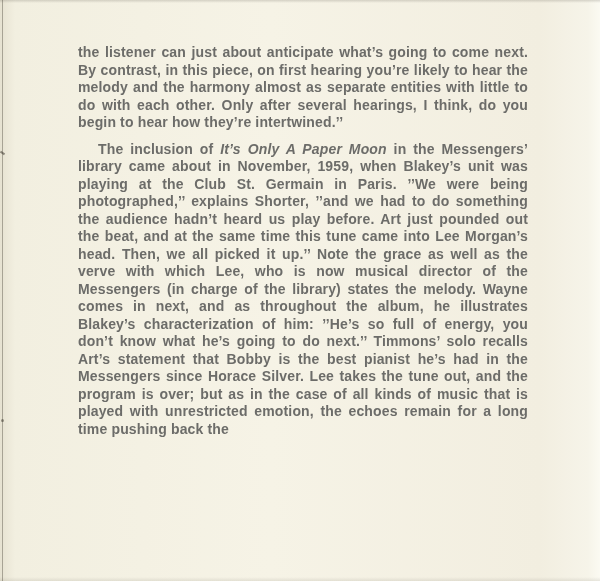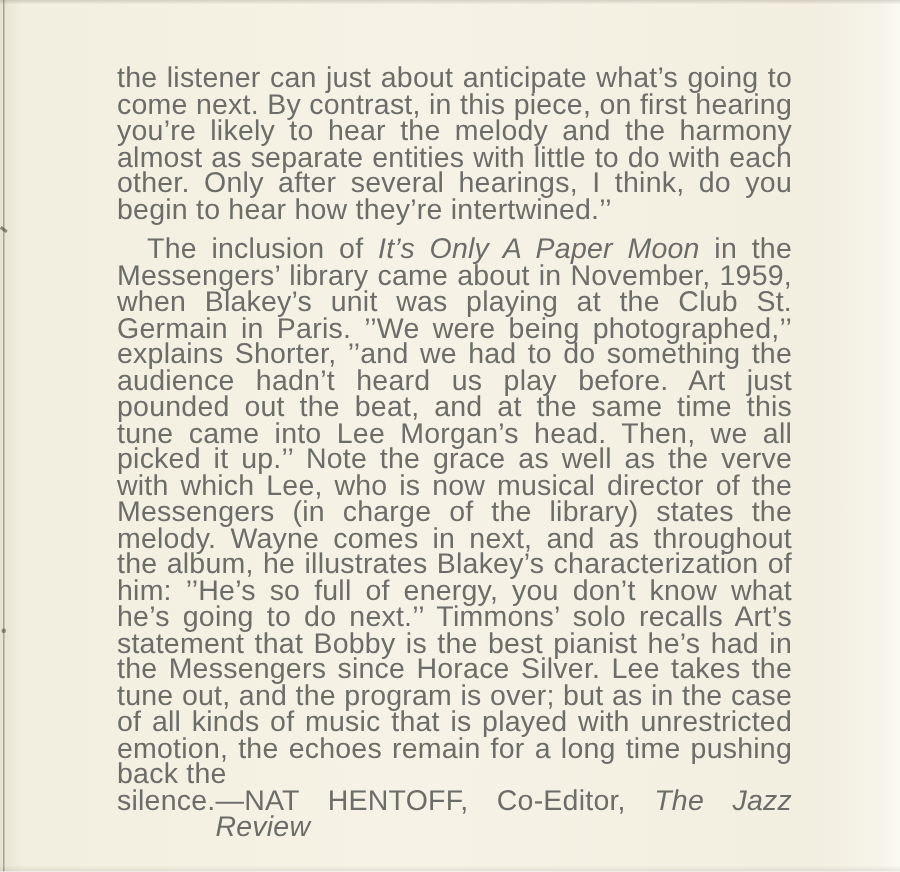--- a/index.html
+++ b/index.html
@@ -42,24 +42,25 @@
     height: 3px;
     border-radius: 50%;
     background: rgba(60, 55, 45, 0.50);
   }
   .text-block {
     position: absolute;
     left: 78px;
     top: 44px;
     width: 450px;
     color: #6c6c69;
-    font-size: 19px;
+    font-size: 14px;
     line-height: 17.5px;
     letter-spacing: 0.15px;
     text-align: justify;
+    font-weight: bold;
   }
   .para-1 {
     margin: 0 0 9px 0;
   }
   .para-2 {
     margin: 0;
     text-indent: 20px;
   }
   .closing-line {
     display: flex;
@@ -76,18 +77,14 @@
 <div class="page">
   <div class="edge-line-left"></div>
   <div class="speck-a"></div>
   <div class="speck-b"></div>
 
   <div class="text-block">
     <p class="para-1">the listener can just about anticipate what’s going to come next. By contrast, in this piece, on first hearing you’re likely to hear the melody and the harmony almost as separate entities with little to do with each other. Only after several hearings, I think, do you begin to hear how they’re intertwined.’’</p>
 
     <p class="para-2"><span>The inclusion of </span><span class="italic">It’s Only A Paper Moon</span><span> in the Messengers’ library came about in November, 1959, when Blakey’s unit was playing at the Club St. Germain in Paris. ’’We were being photographed,’’ explains Shorter, ’’and we had to do something the audience hadn’t heard us play before. Art just pounded out the beat, and at the same time this tune came into Lee Morgan’s head. Then, we all picked it up.’’ Note the grace as well as the verve with which Lee, who is now musical director of the Messengers (in charge of the library) states the melody. Wayne comes in next, and as throughout the album, he illustrates Blakey’s characterization of him: ’’He’s so full of energy, you don’t know what he’s going to do next.’’ Timmons’ solo recalls Art’s statement that Bobby is the best pianist he’s had in the Messengers since Horace Silver. Lee takes the tune out, and the program is over; but as in the case of all kinds of music that is played with unrestricted emotion, the echoes remain for a long time pushing back the</span></p>
 
-    <div class="closing-line">
-      <span>silence.</span>
-      <span><span>—</span><span>NAT HENTOFF, Co-Editor, </span><span class="italic">The Jazz Review</span></span>
-    </div>
   </div>
 </div>
 
 </body></html>

